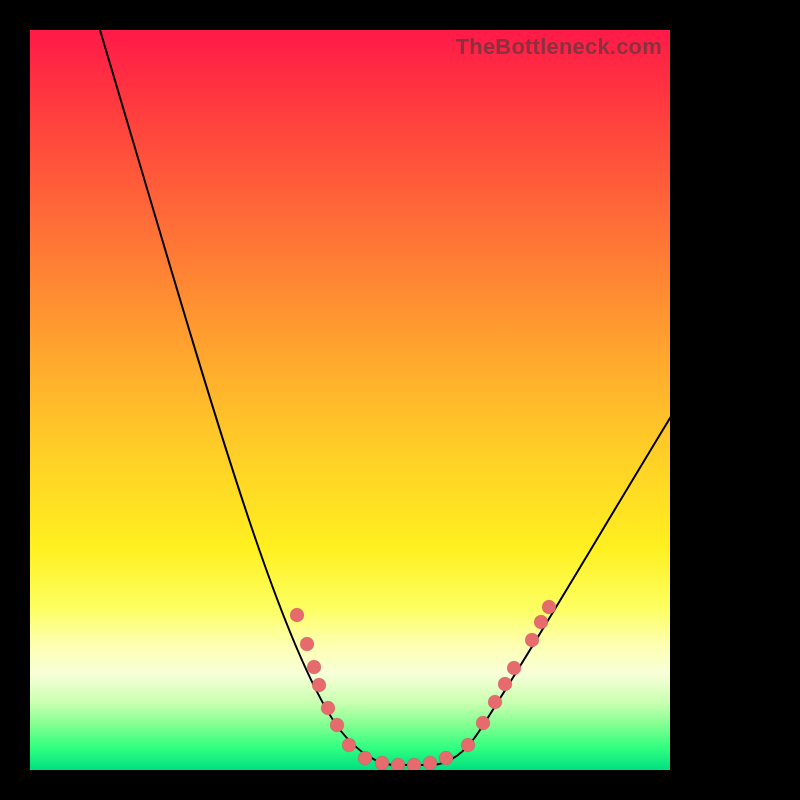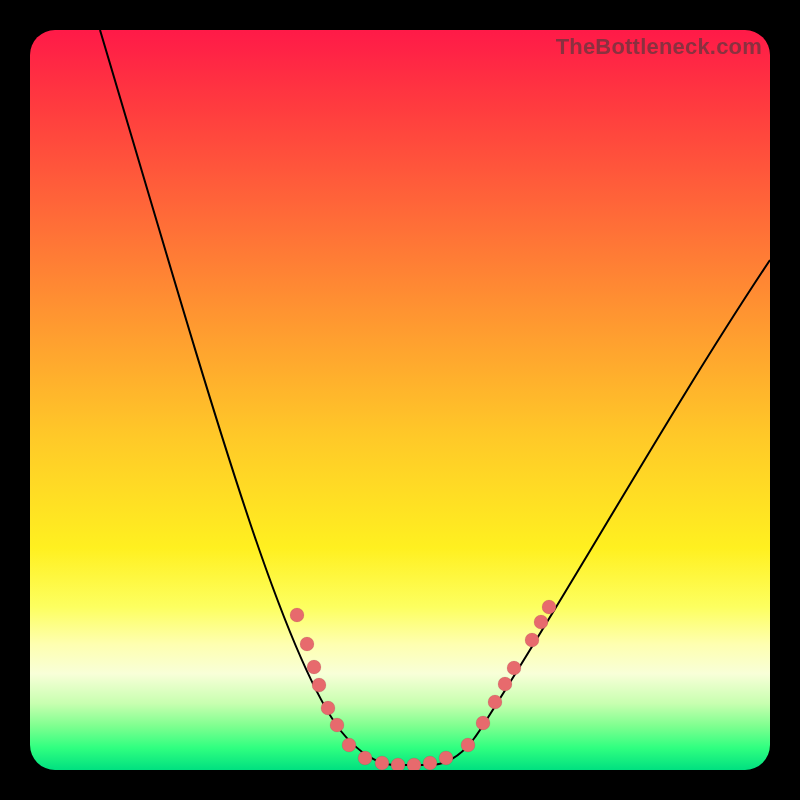--- a/index.html
+++ b/index.html
@@ -7,37 +7,36 @@
   .frame {
     width: 800px;
     height: 800px;
     background: #000;
     position: relative;
   }
   .plot {
     position: absolute;
     left: 30px;
     top: 30px;
-    width: 740px;
+    width: 640px;
     height: 740px;
     background: linear-gradient(to bottom,
       #ff1a48 0%,
       #ff3a3f 10%,
       #ff6a38 25%,
       #ff9a30 40%,
       #ffc928 55%,
       #fff020 70%,
       #fdff60 78%,
       #feffb0 83%,
       #f8ffd8 87%,
       #c8ffb0 91%,
       #80ff90 94%,
       #30ff80 97%,
       #00e080 100%);
-    border-radius: 25px;
   }
   .watermark {
     position: absolute;
     top: 4px;
     right: 8px;
     font-family: Arial, Helvetica, sans-serif;
     font-size: 22px;
     font-weight: bold;
     color: rgba(60,60,60,0.6);
     letter-spacing: 0.2px;

